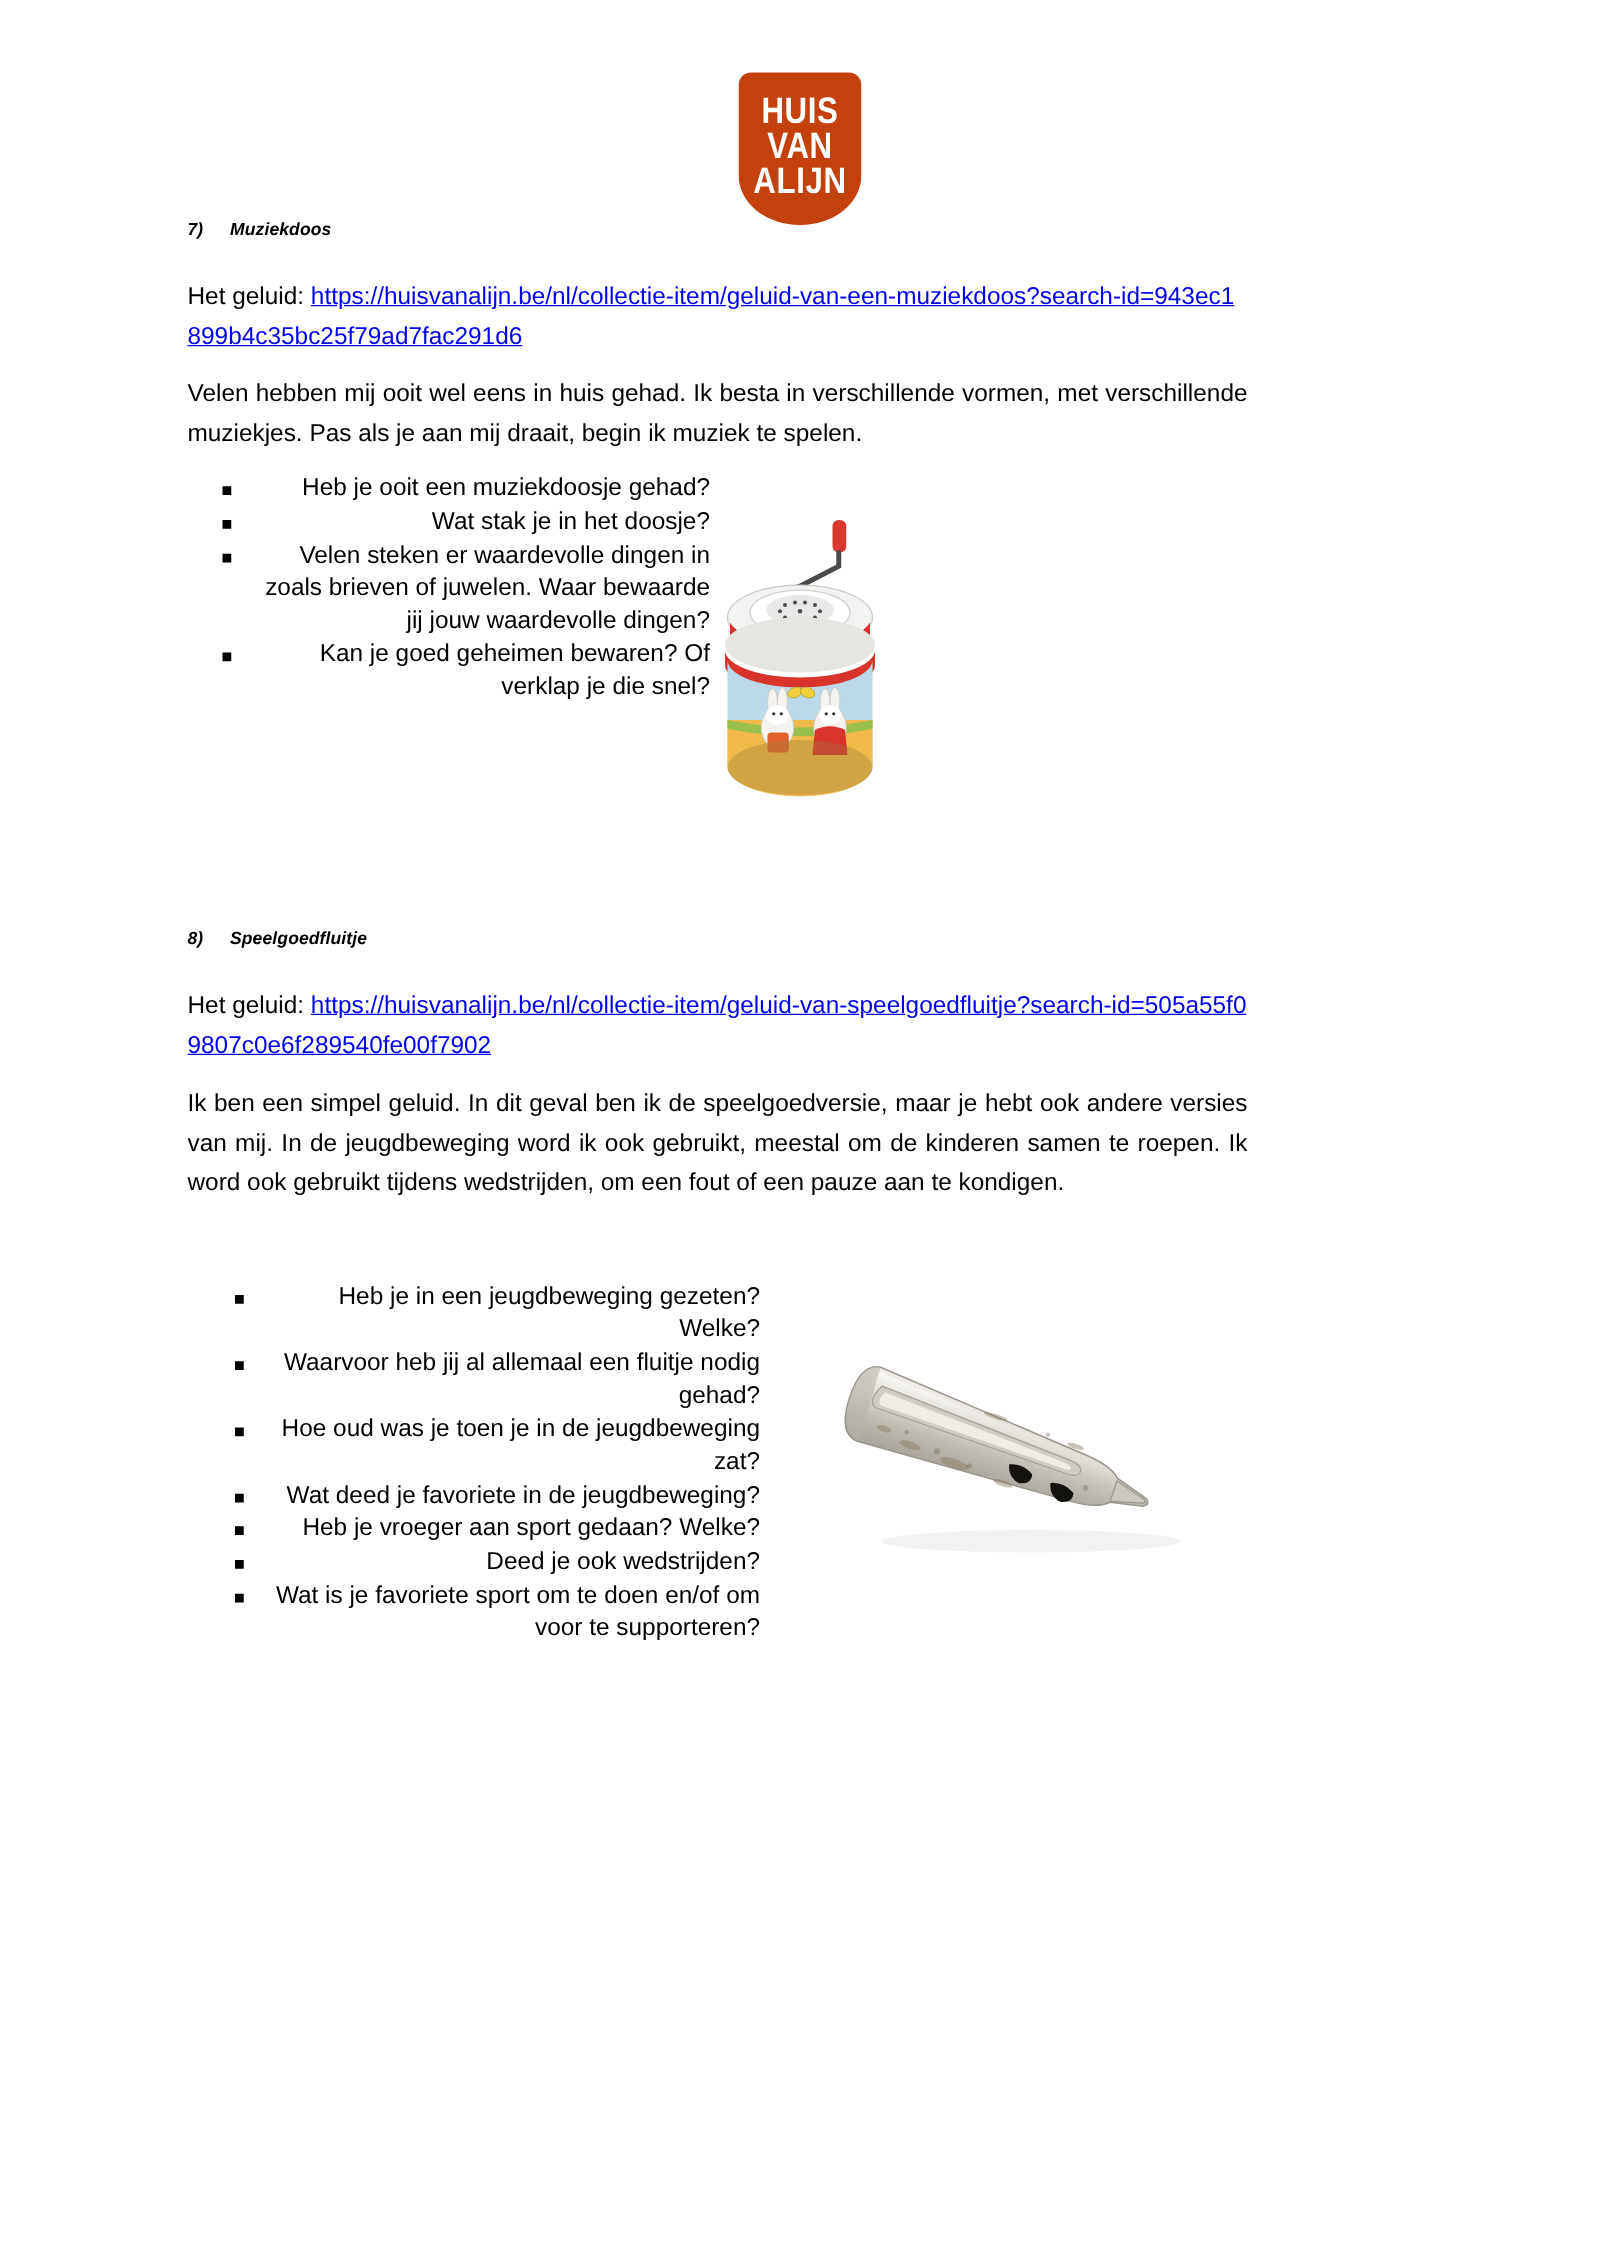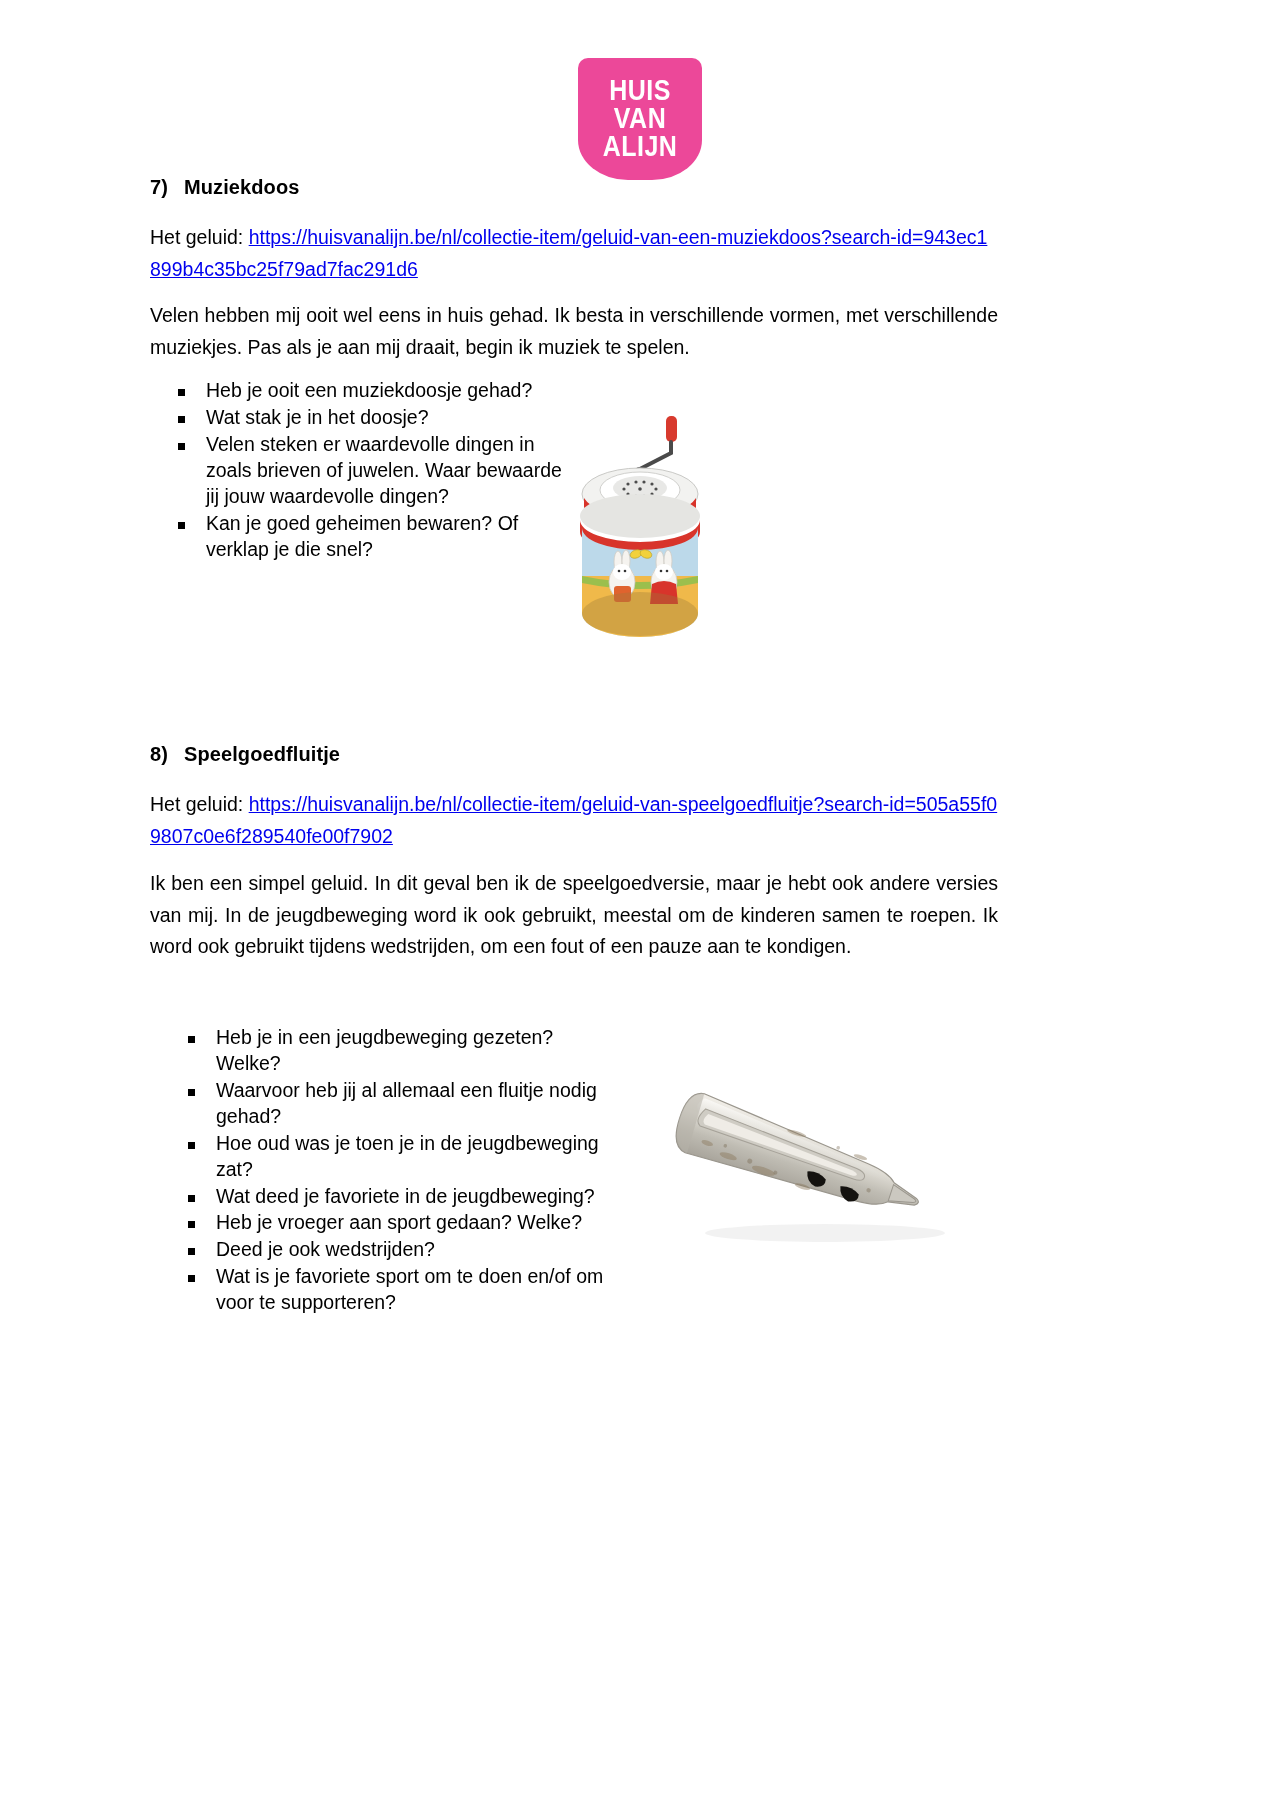--- a/index.html
+++ b/index.html
@@ -23,23 +23,23 @@
   
   .logo-wrap {
     position: absolute;
     top: 58px;
     left: 0;
     width: 1280px;
     display: flex;
     justify-content: center;
   }
   .logo-shield {
-    width: 124px;
+    width: 98px;
     height: 122px;
-    background: #ec4899;
+    background: #c2410c;
     border-radius: 10px 10px 50px 50px / 10px 10px 40px 40px;
     display: flex;
     flex-direction: column;
     align-items: center;
     justify-content: center;
     padding-bottom: 4px;
     box-sizing: border-box;
   }
   .logo-line {
     color: #ffffff;
@@ -48,26 +48,27 @@
     font-size: 25px;
     line-height: 0.96;
     letter-spacing: 0.5px;
     text-align: center;
     transform: scaleY(1.18);
     transform-origin: center;
     margin: 2px 0;
   }
 
   h2.section-heading {
-    font-size: 20px;
+    font-size: 14px;
     font-weight: bold;
     margin: 0 0 0 0;
     padding: 0;
     line-height: 1.25;
     letter-spacing: 0.1px;
+    font-style: italic;
   }
   .heading-num {
     display: inline-block;
     width: 34px;
   }
 
   p.para {
     font-size: 19.5px;
     line-height: 1.62;
     margin: 0;
@@ -89,20 +90,21 @@
     list-style: none;
     margin: 0;
     padding: 0;
   }
   ul.q-list li {
     position: relative;
     font-size: 19.5px;
     line-height: 1.33;
     padding-left: 38px;
     margin: 0 0 1px 0;
+    text-align: right;
   }
   ul.q-list li .bullet-sq {
     position: absolute;
     left: 10px;
     top: 11px;
     width: 7px;
     height: 7px;
     background: #000000;
   }
 

